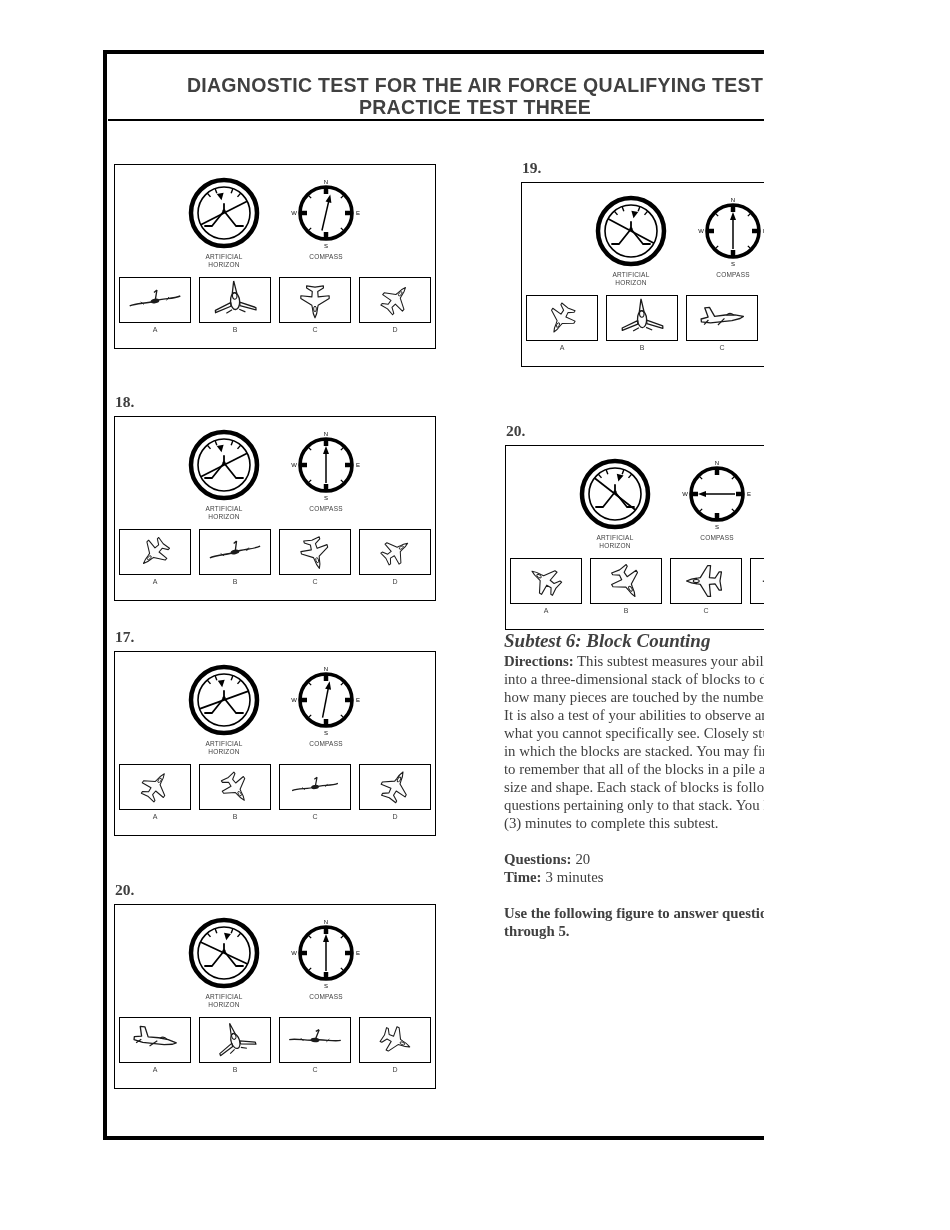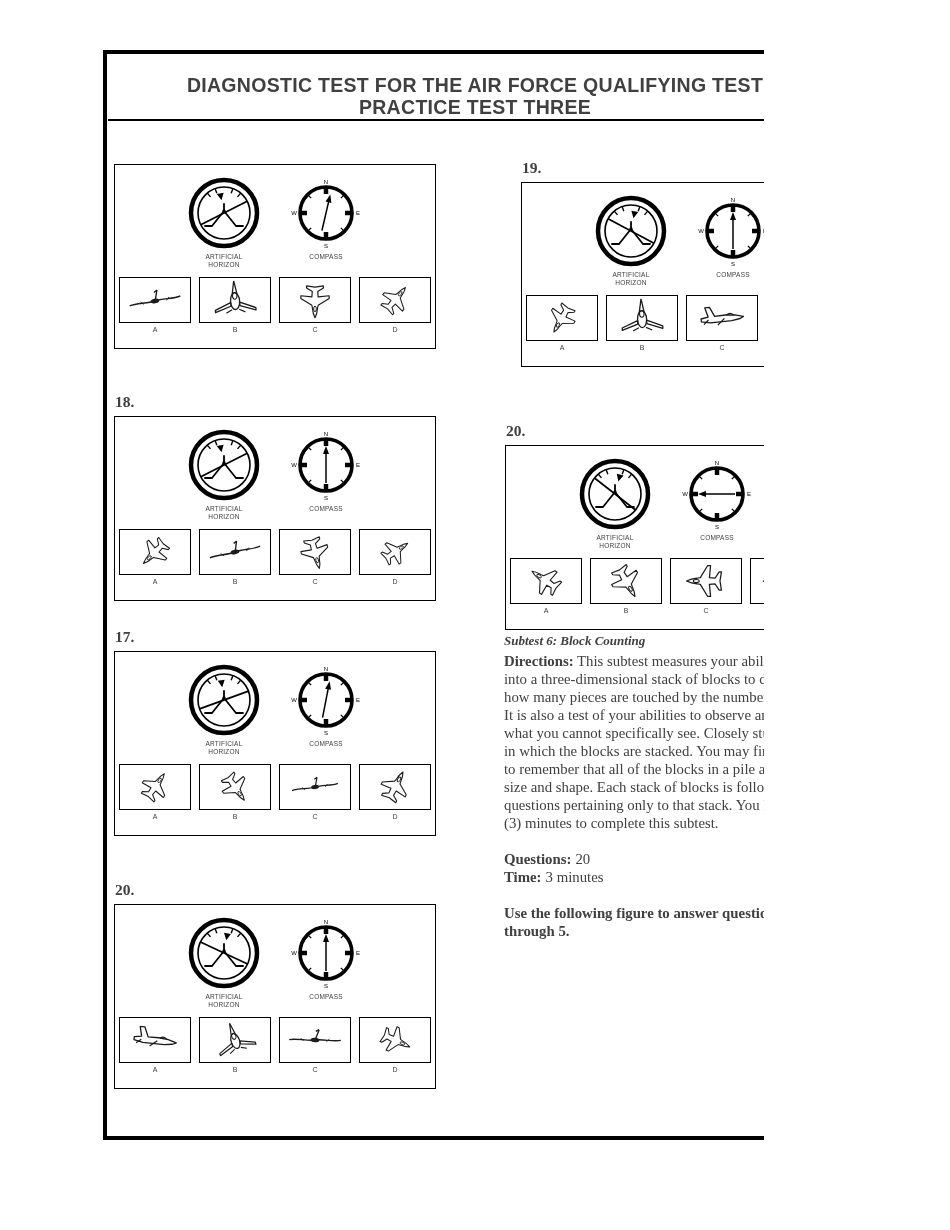--- a/index.html
+++ b/index.html
@@ -47,21 +47,21 @@
   
   .co-ring{fill:none;stroke:#000;stroke-width:3.6px;}
   .co-card-ticks line{stroke:#000;stroke-width:4.5px;}
   .co-diag-ticks line{stroke:#000;stroke-width:1.3px;}
   .co-needle{stroke:#000;stroke-width:1.5px;}
   .co-needle-head{fill:#000;}
   .co-letter{font-family:"Liberation Sans",sans-serif;font-size:6px;fill:#000;text-anchor:middle;}
 
   
   .subtest{position:absolute;left:504px;top:630px;width:335px;font-size:14.8px;line-height:18px;}
-  .subtest-heading{font-size:13px;font-weight:bold;font-style:italic;line-height:21px;}
+  .subtest-heading{font-size:19px;font-weight:bold;font-style:italic;line-height:21px;}
   .directions{margin-top:1px;}
   .qt-block{margin-top:18px;}
   .qt-value{margin-left:4px;text-align:right;}
   .figure-note{font-weight:bold;margin-top:18px;}
 
   .svg-defs{position:absolute;width:0;height:0;overflow:hidden;}
 </style>
 </head>
 <body>
 

